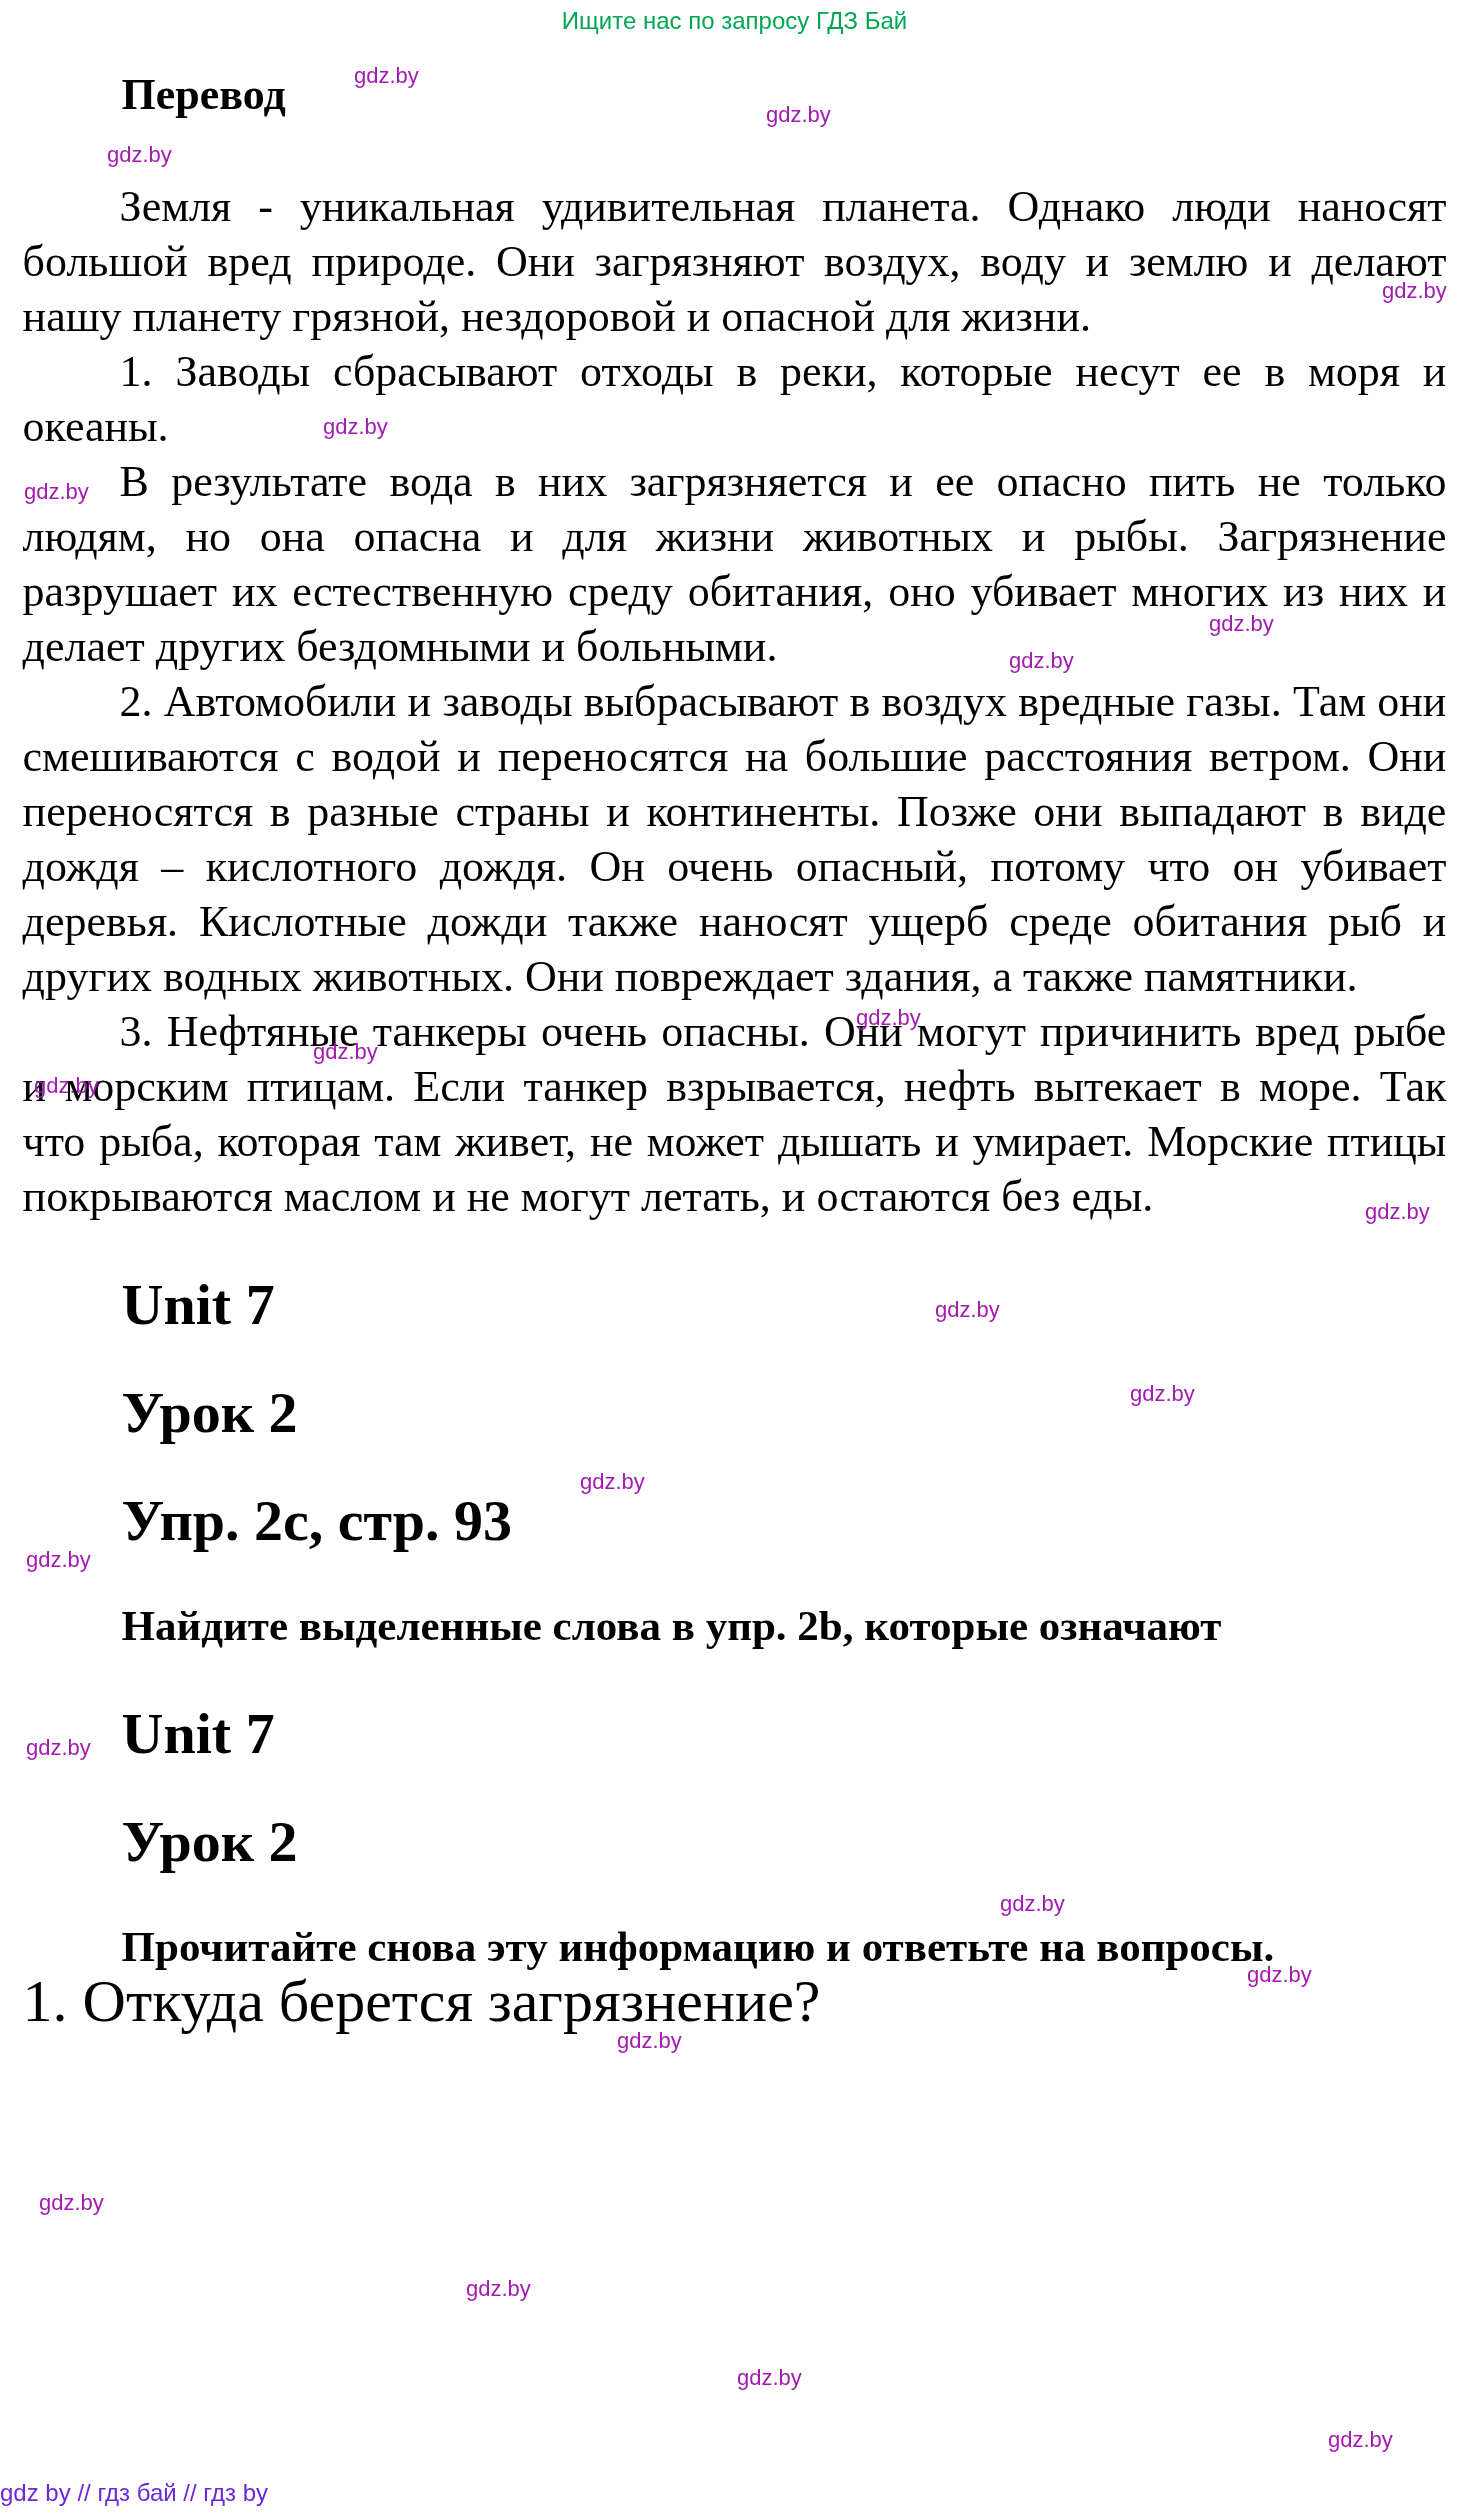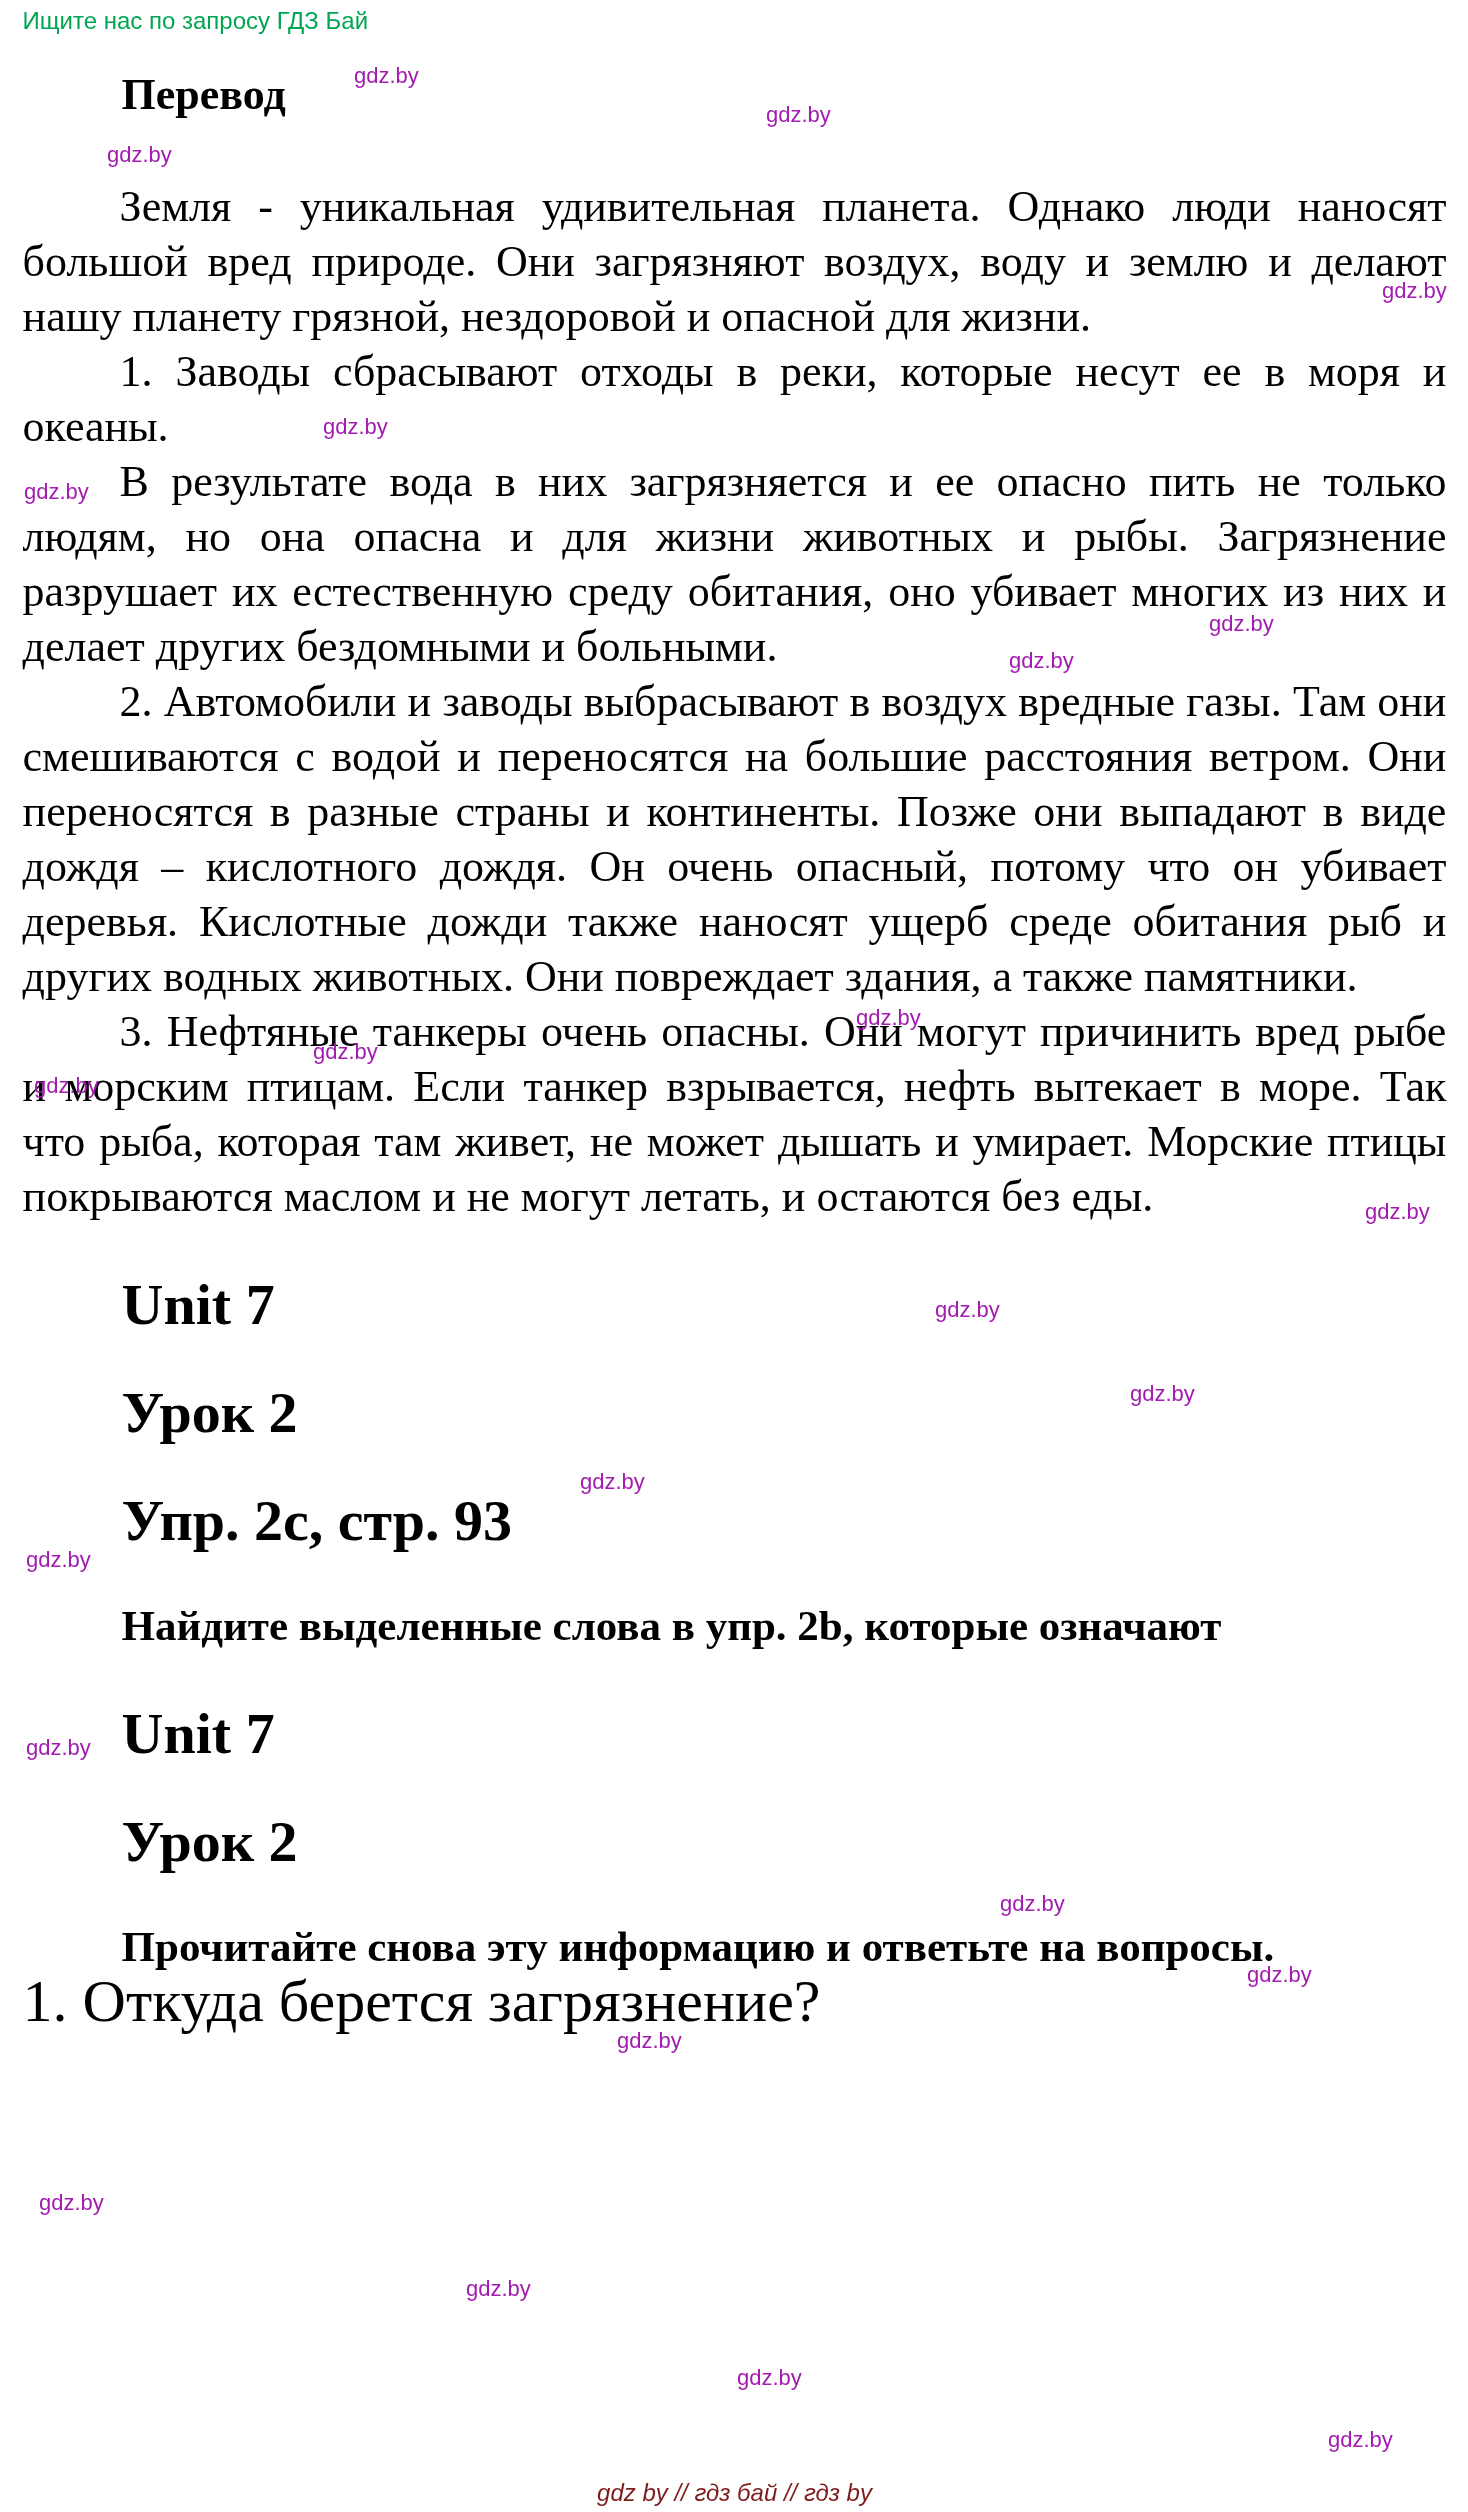--- a/index.html
+++ b/index.html
@@ -13,21 +13,21 @@
     color: #000000;
   }
   .page {
     position: relative;
     width: 100%;
     height: 100%;
     padding: 0 22.6px;
   }
   .banner {
     padding-top: 6.5px;
-    text-align: left;
+    text-align: center;
     font-family: "Liberation Sans", sans-serif;
     font-size: 24px;
     font-weight: 400;
     color: #00a651;
   }
   .h-translation {
     margin: 32px 0 0 99px;
     font-size: 44px;
     font-weight: bold;
     line-height: 55px;
@@ -59,25 +59,24 @@
   }
   .question-text {
     font-size: 60px;
     line-height: 55px;
   }
   .footer {
     position: absolute;
     left: 0;
     bottom: 4.8px;
     width: 100%;
-    text-align: center;
+    text-align: left;
     font-family: "Liberation Sans", sans-serif;
     font-size: 24px;
-    color: #7f1d1d;
-    font-style: italic;
+    color: #6d28d9;
   }
   .wm {
     position: absolute;
     font-family: "Liberation Sans", sans-serif;
     font-size: 22px;
     color: #a21caf;
     white-space: nowrap;
     z-index: 5;
   }
 </style>

